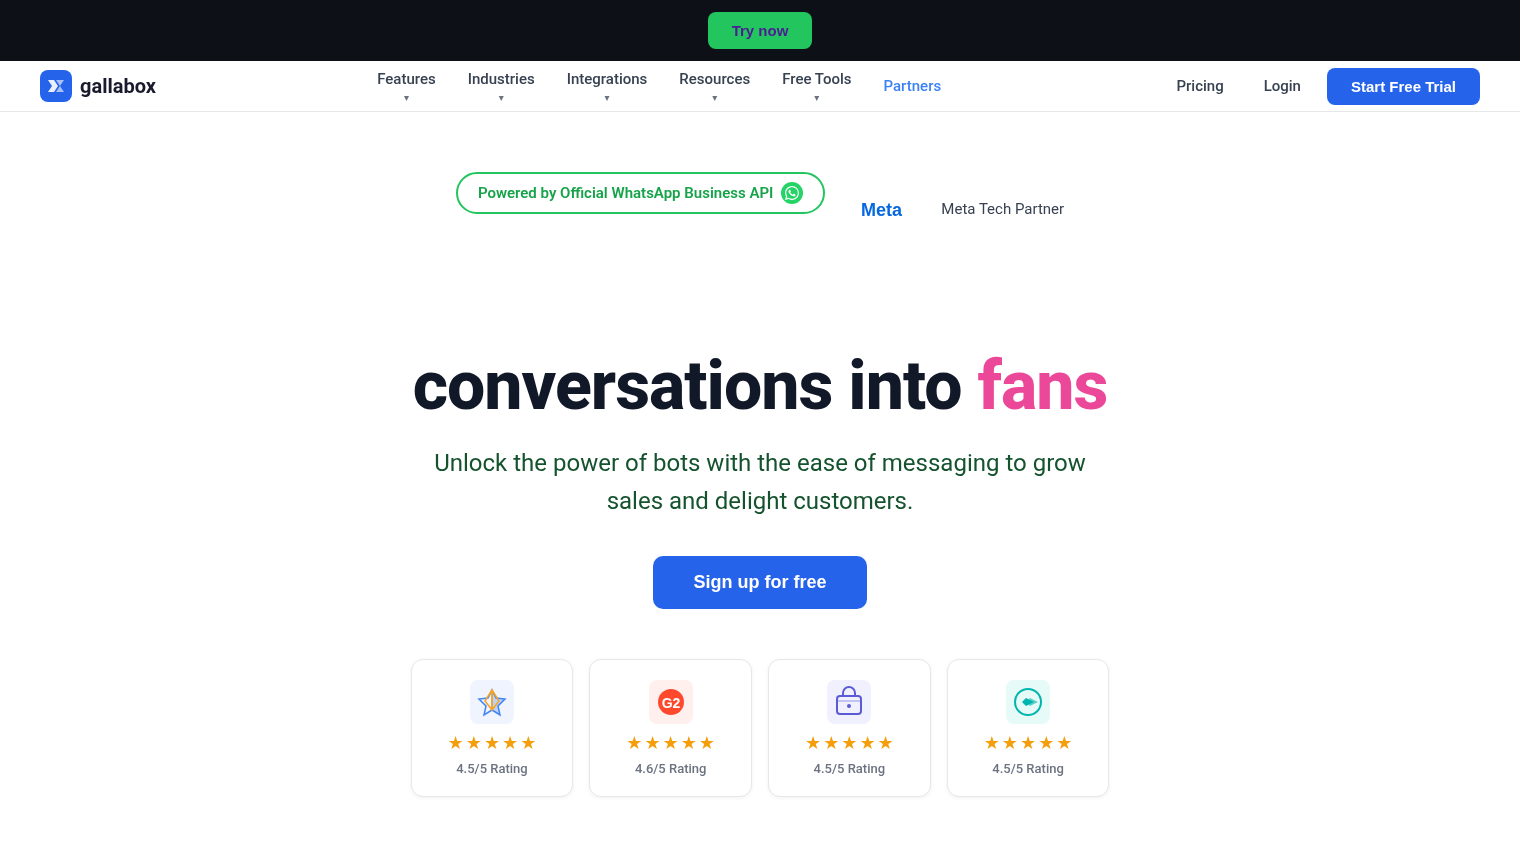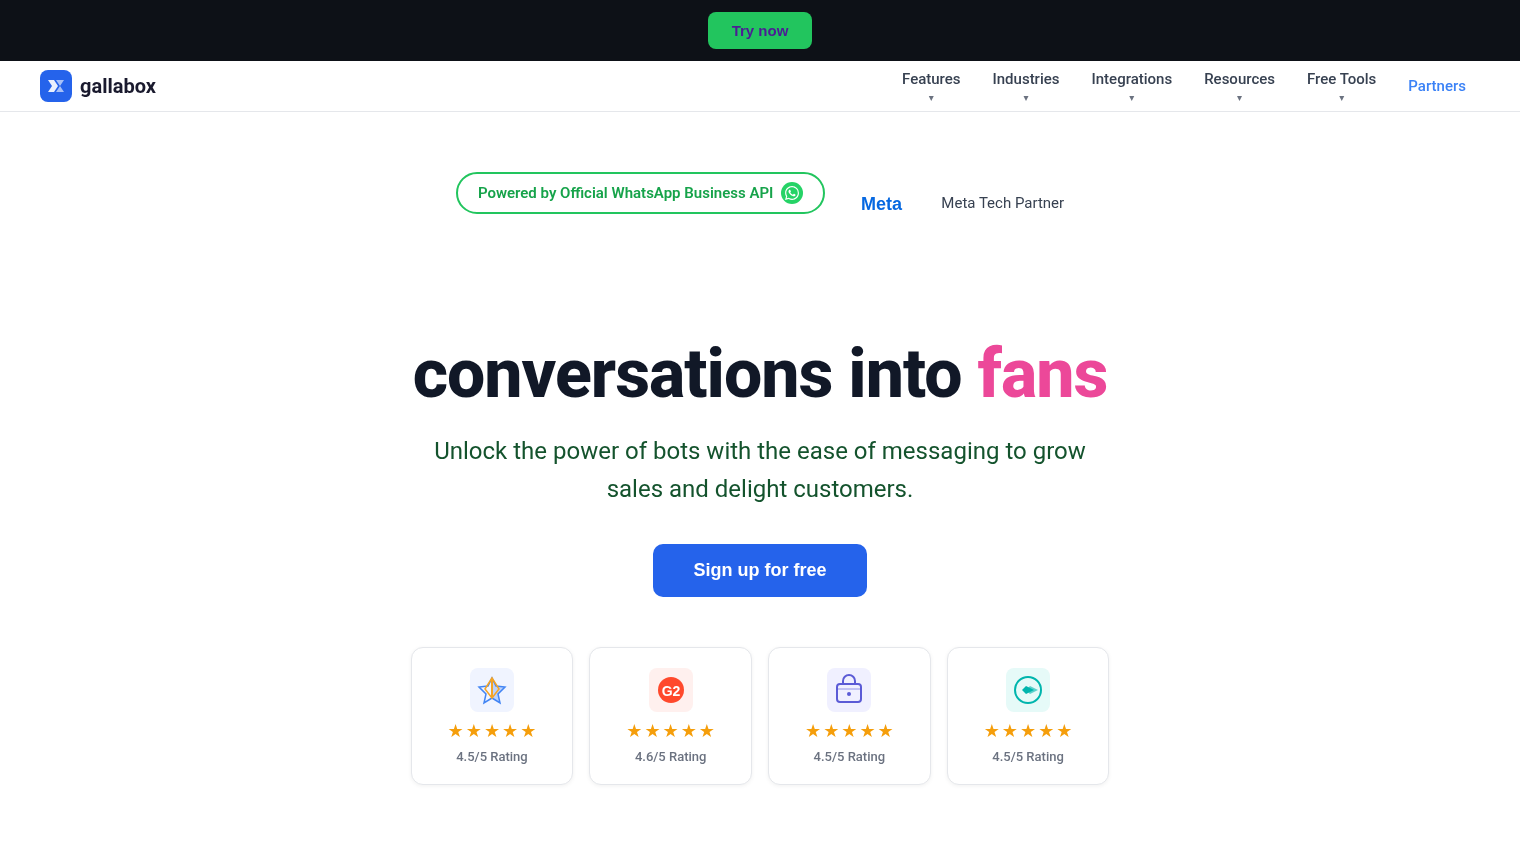--- a/index.html
+++ b/index.html
@@ -118,21 +118,21 @@
     .powered-badge {
       display: inline-flex;
       align-items: center;
       gap: 8px;
       border: 2px solid #22c55e;
       border-radius: 50px;
       padding: 8px 20px;
       font-size: 15px;
       font-weight: 600;
       color: #16a34a;
-      margin-bottom: 20px;
+      margin-bottom: 32px;
     }
     .whatsapp-icon {
       width: 22px;
       height: 22px;
       background: #25d366;
       border-radius: 50%;
       display: inline-flex;
       align-items: center;
       justify-content: center;
       color: white;
@@ -272,20 +272,25 @@
     </div>
     <div class="nav-item">
       <span>Free Tools</span>
       <span class="nav-chevron">▾</span>
     </div>
     <div class="nav-item active">
       <span>Partners</span>
     </div>
   </div>
 
+  <div class="nav-right">
+    <span class="nav-pricing">Pricing</span>
+    <span class="nav-login">Login</span>
+    <button class="start-free-btn">Start Free Trial</button>
+  </div>
 </nav>
 
 <section class="hero">
   <div class="badges-row">
     <div class="powered-badge">
       <span>Powered by Official WhatsApp Business API</span>
       <span class="whatsapp-icon">
         <svg width="14" height="14" viewBox="0 0 24 24" fill="white">
             <path d="M17.472 14.382c-.297-.149-1.758-.867-2.03-.967-.273-.099-.471-.148-.67.15-.197.297-.767.966-.94 1.164-.173.199-.347.223-.644.075-.297-.15-1.255-.463-2.39-1.475-.883-.788-1.48-1.761-1.653-2.059-.173-.297-.018-.458.13-.606.134-.133.298-.347.446-.52.149-.174.198-.298.298-.497.099-.198.05-.371-.025-.52-.075-.149-.669-1.612-.916-2.207-.242-.579-.487-.5-.669-.51-.173-.008-.371-.01-.57-.01-.198 0-.52.074-.792.372-.272.297-1.04 1.016-1.04 2.479 0 1.462 1.065 2.875 1.213 3.074.149.198 2.096 3.2 5.077 4.487.709.306 1.262.489 1.694.625.712.227 1.36.195 1.871.118.571-.085 1.758-.719 2.006-1.413.248-.694.248-1.289.173-1.413-.074-.124-.272-.198-.57-.347m-5.421 7.403h-.004a9.87 9.87 0 01-5.031-1.378l-.361-.214-3.741.982.998-3.648-.235-.374a9.86 9.86 0 01-1.51-5.26c.001-5.45 4.436-9.884 9.888-9.884 2.64 0 5.122 1.03 6.988 2.898a9.825 9.825 0 012.893 6.994c-.003 5.45-4.437 9.884-9.885 9.884m8.413-18.297A11.815 11.815 0 0012.05 0C5.495 0 .16 5.335.157 11.892c0 2.096.547 4.142 1.588 5.945L.057 24l6.305-1.654a11.882 11.882 0 005.683 1.448h.005c6.554 0 11.89-5.335 11.893-11.893a11.821 11.821 0 00-3.48-8.413z"></path>
           </svg>

